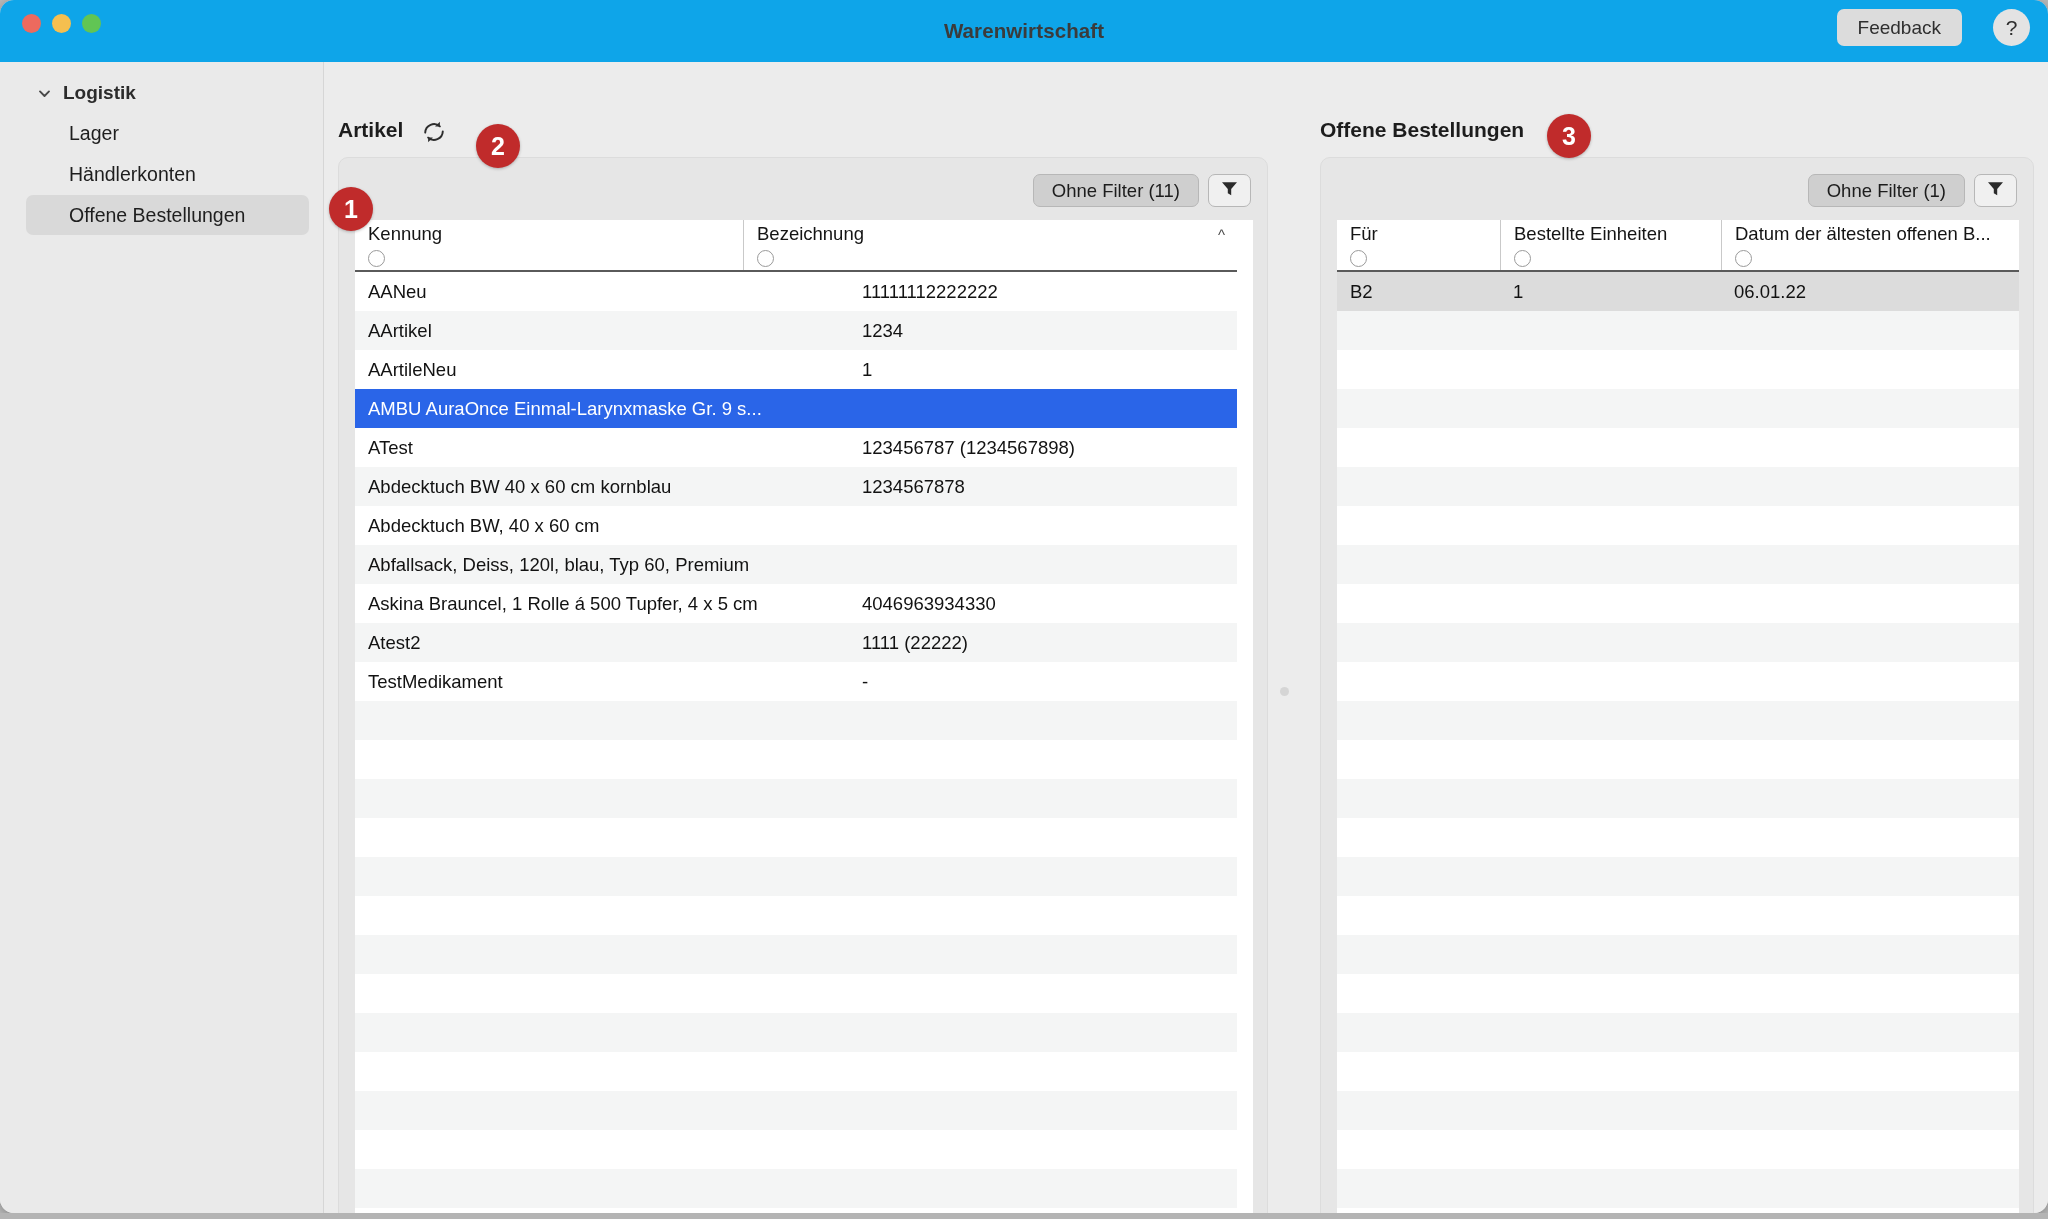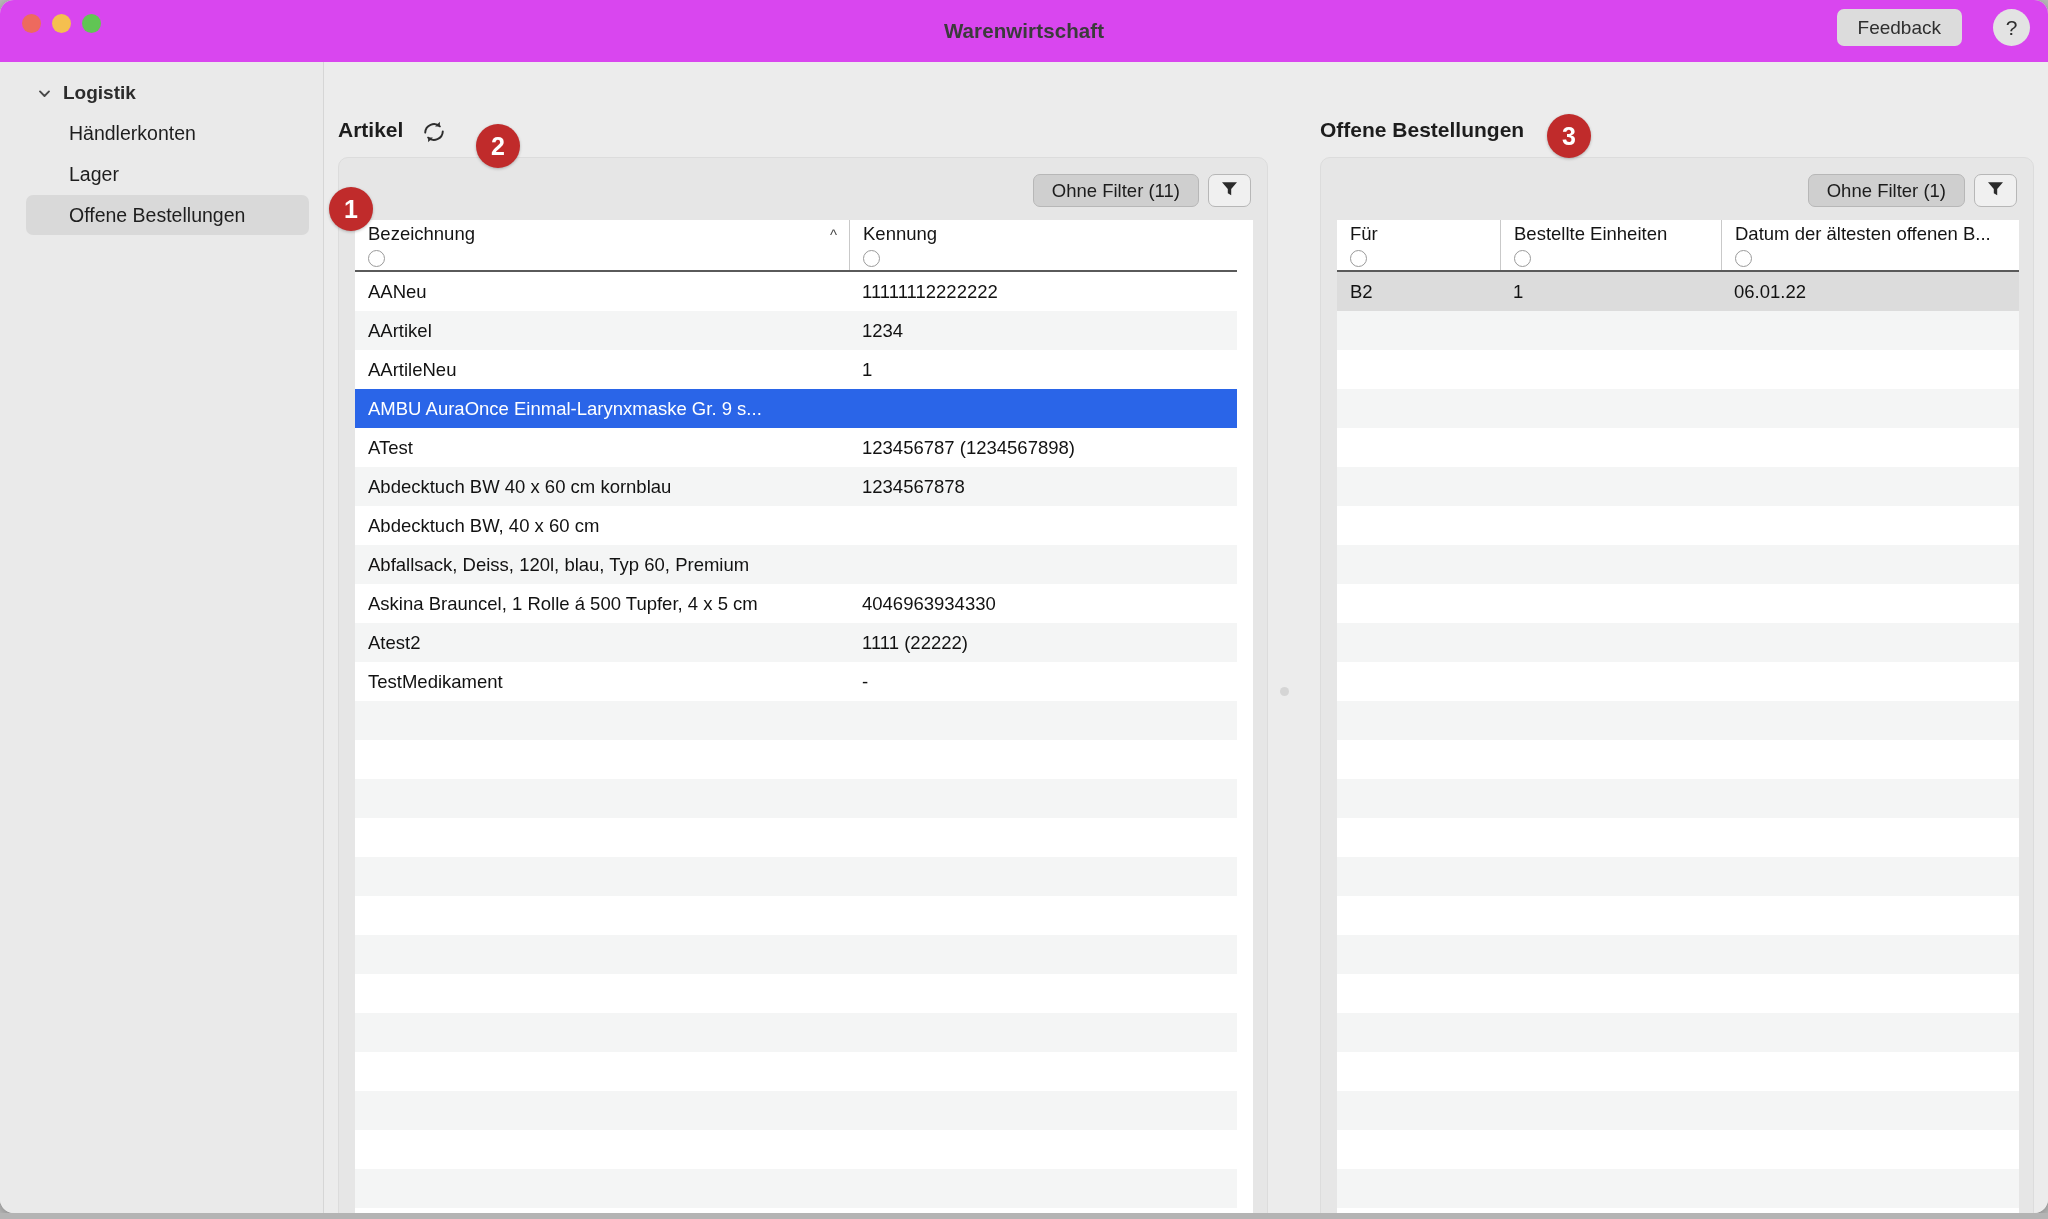--- a/index.html
+++ b/index.html
@@ -16,21 +16,21 @@
     background: #ececec;
     border-radius: 14px;
     overflow: hidden;
     box-shadow: 0 2px 10px rgba(0,0,0,0.28);
   }
 
   
   #titlebar {
     position: absolute; left: 0; top: 0;
     width: 2048px; height: 62px;
-    background: #d946ef;
+    background: #0ea5e9;
     display: flex; align-items: center;
   }
   .traffic {
     position: absolute; left: 22px; top: 14px;
     display: flex; gap: 11px;
   }
   .tl { width: 19px; height: 19px; border-radius: 50%; }
   .tl.red    { background: #ed6a5e; }
   .tl.yellow { background: #f5bf4f; }
   .tl.green  { background: #61c554; }
@@ -257,24 +257,24 @@
   <div id="sidebar">
     <div class="sb-group">
       <span class="sb-chevron">
         <svg width="17" height="17" viewBox="0 0 17 17">
           <path d="M4 6.4 L8.5 11 L13 6.4" fill="none" stroke="#4a4a4a" stroke-width="1.9" stroke-linecap="round" stroke-linejoin="round"></path>
         </svg>
       </span>
       <span>Logistik</span>
     </div>
     <div class="sb-item">
+      <span>Lager</span>
+    </div>
+    <div class="sb-item">
       <span>Händlerkonten</span>
-    </div>
-    <div class="sb-item">
-      <span>Lager</span>
     </div>
     <div class="sb-item selected">
       <span>Offene Bestellungen</span>
     </div>
   </div>
 
   <div id="content">
 
     <div class="panel-title" style="left:13px; top:56px;">Artikel</div>
 
@@ -297,30 +297,30 @@
           <span>
             <svg width="21" height="21" viewBox="0 0 21 21">
               <path d="M3 4.2 H18 L12.2 11 V17.2 L8.8 15.3 V11 Z" fill="#2b2b2b"></path>
             </svg>
           </span>
         </div>
       </div>
 
       <div class="table-wrap" style="left:16px; top:62px; width:898px; height:1022px;">
         <div class="thead">
+          <div class="th" style="width:388px;">
+            <div class="th-label">
+              <span class="txt">Kennung</span>
+            </div>
+            <div class="th-filter-circle"></div>
+          </div>
           <div class="th" style="width:494px;">
             <div class="th-label">
               <span class="txt">Bezeichnung</span>
               <span class="sort-ind">^</span>
-            </div>
-            <div class="th-filter-circle"></div>
-          </div>
-          <div class="th" style="width:388px;">
-            <div class="th-label">
-              <span class="txt">Kennung</span>
             </div>
             <div class="th-filter-circle"></div>
           </div>
           <div class="th" style="width:16px;"></div>
         </div>
         <div class="tbody" id="artikel-rows">
             <div class="trow odd">
               <div class="td" style="width: 494px;">AANeu</div>
               <div class="td" style="width: 388px;">11111112222222</div>
             </div>

